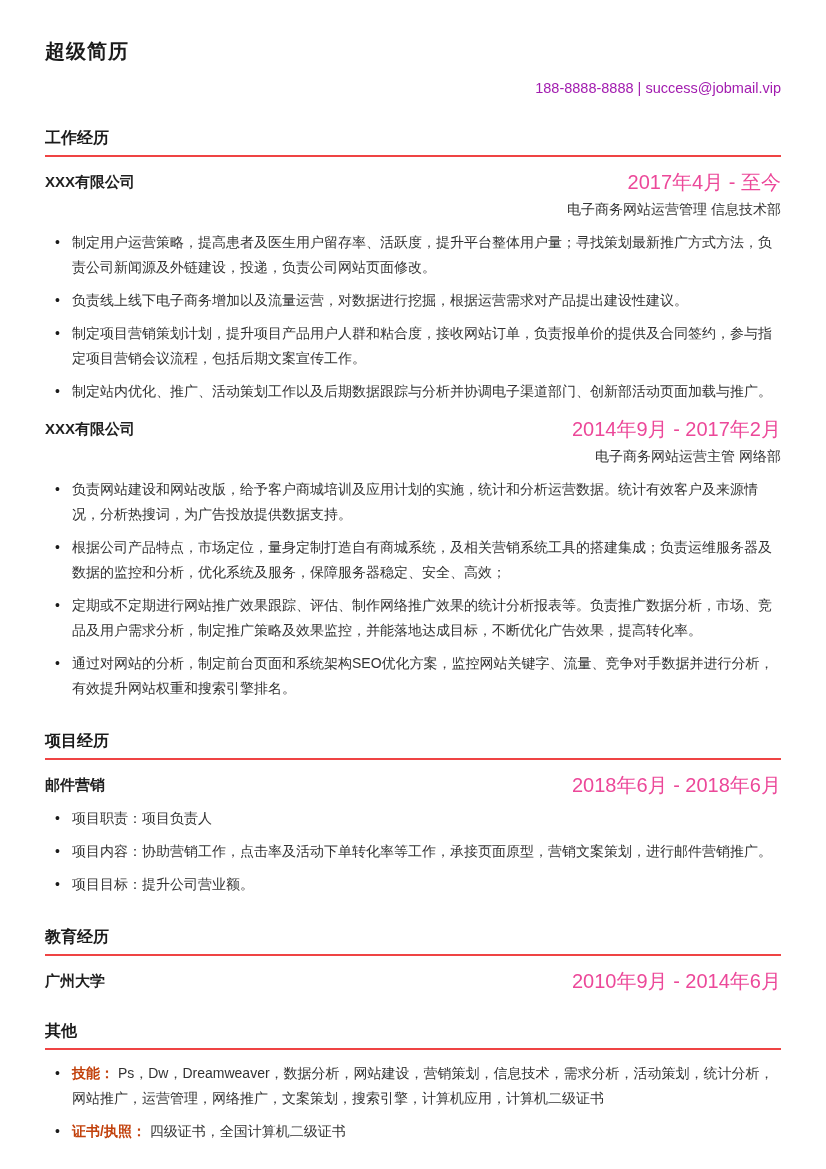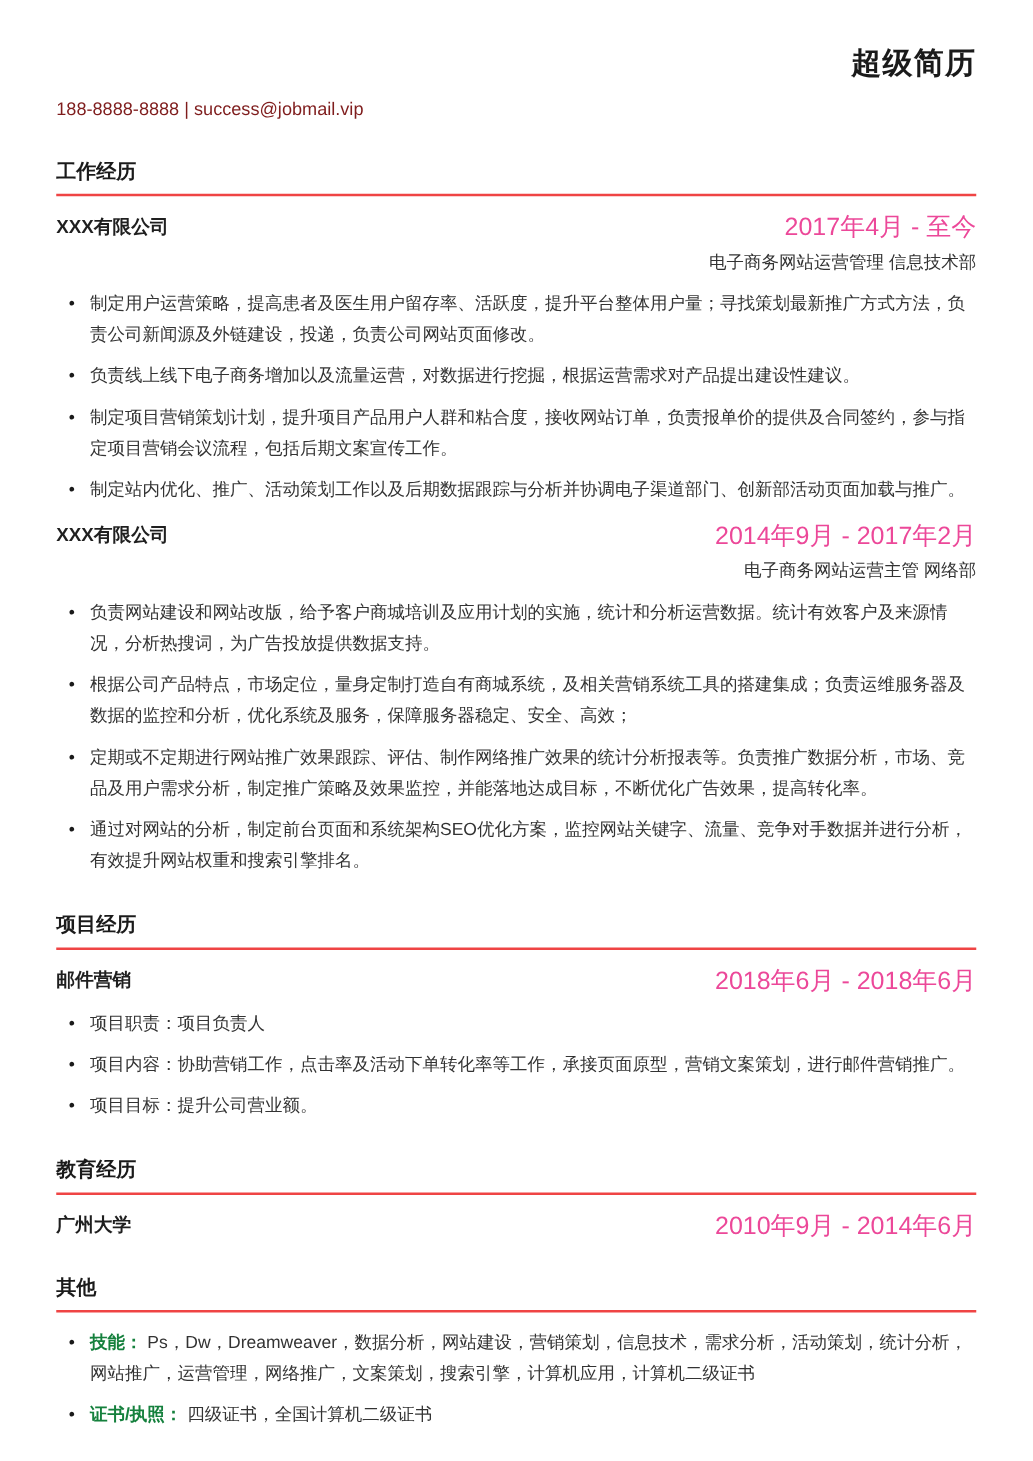--- a/index.html
+++ b/index.html
@@ -12,31 +12,31 @@
     color: #333333;
     -webkit-font-smoothing: antialiased;
   }
   .page {
     width: 826px;
     min-height: 1169px;
     padding: 36px 45px 40px 45px;
     background: #ffffff;
   }
   .resume-title {
-    text-align: right;
-    font-size: 24px;
+    text-align: left;
+    font-size: 20px;
     font-weight: 700;
     color: #1a1a1a;
     letter-spacing: 1px;
     line-height: 30px;
   }
   .contact-line {
-    text-align: left;
+    text-align: right;
     font-size: 14.5px;
-    color: #7f1d1d;
+    color: #a21caf;
     margin-top: 12px;
     line-height: 20px;
   }
   .section { margin-top: 30px; }
   .section-heading {
     font-size: 16px;
     font-weight: 700;
     color: #1a1a1a;
     line-height: 20px;
     padding-bottom: 7px;
@@ -90,21 +90,21 @@
   }
   ul.bullet-list li:last-child { margin-bottom: 0; }
   ul.bullet-list li .bullet-dot {
     position: absolute;
     left: 10px;
     top: 0;
     font-size: 14px;
     line-height: 25px;
     color: #1a1a1a;
   }
-  .item-label { font-weight: 700; color: #15803d; }
+  .item-label { font-weight: 700; color: #c2410c; }
   .item-content { color: #333333; text-align: right; }
 </style>
 </head>
 <body>
 
 <div class="page">
 
   <h1 class="resume-title">超级简历</h1>
   <div class="contact-line">188-8888-8888 | success@jobmail.vip</div>
 

